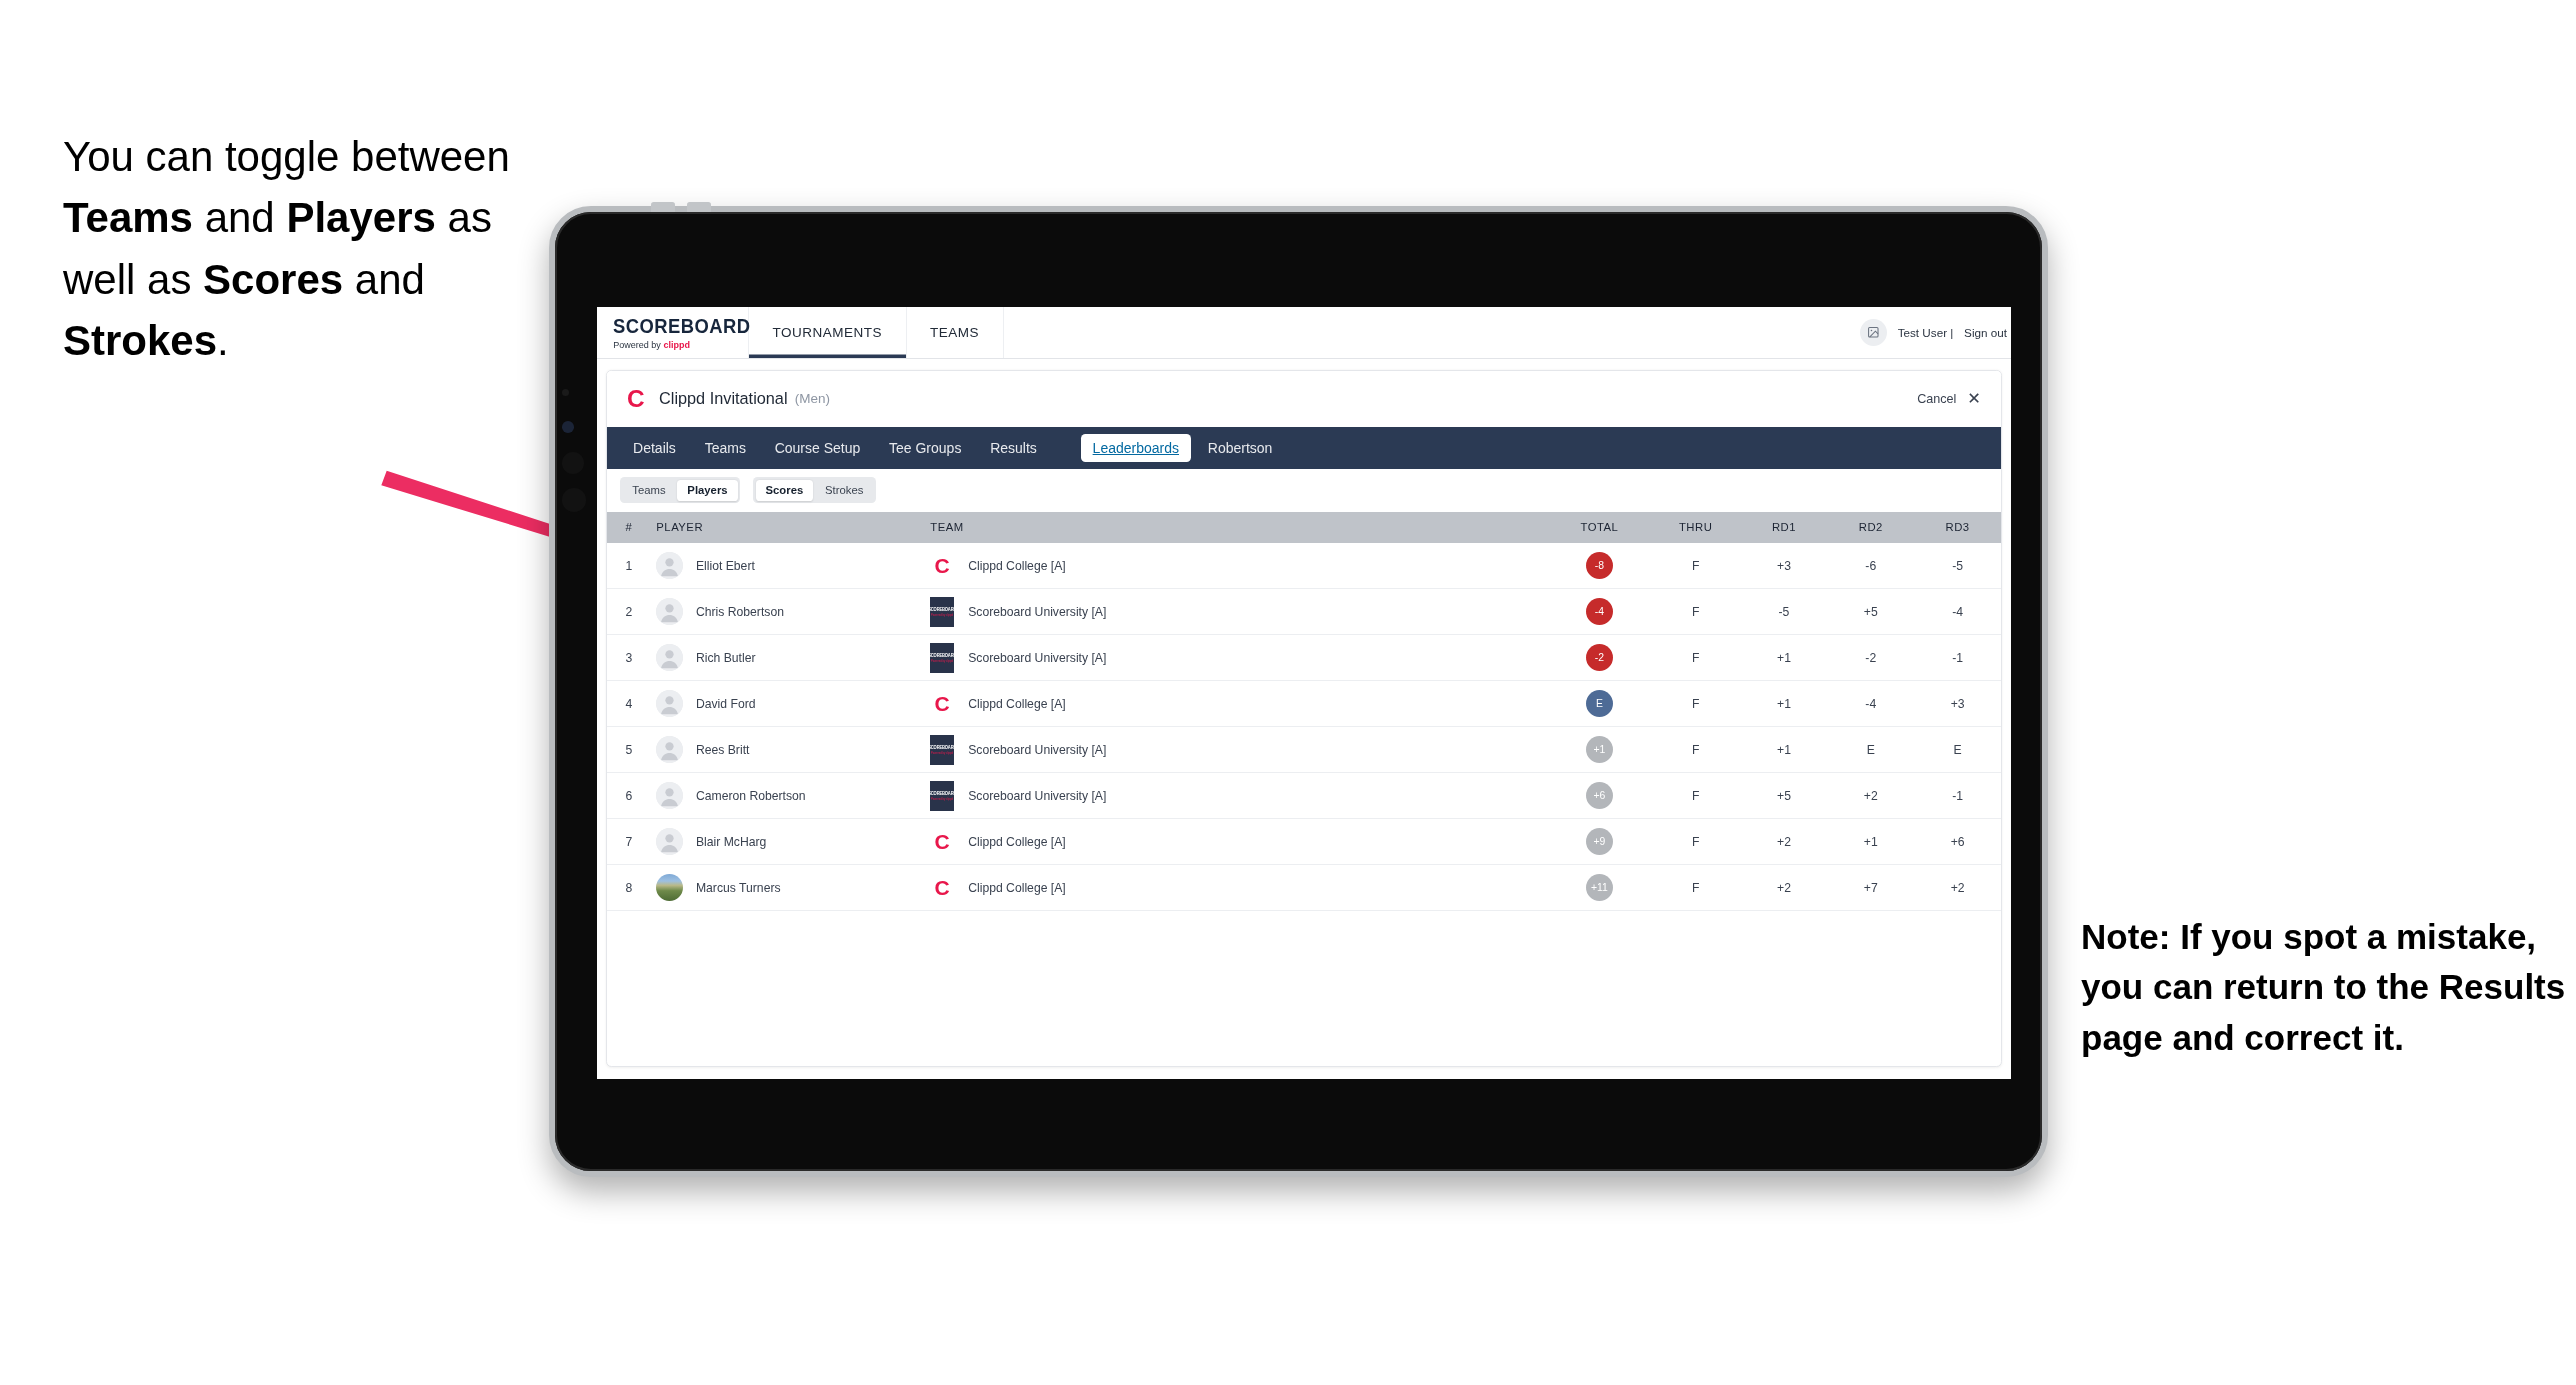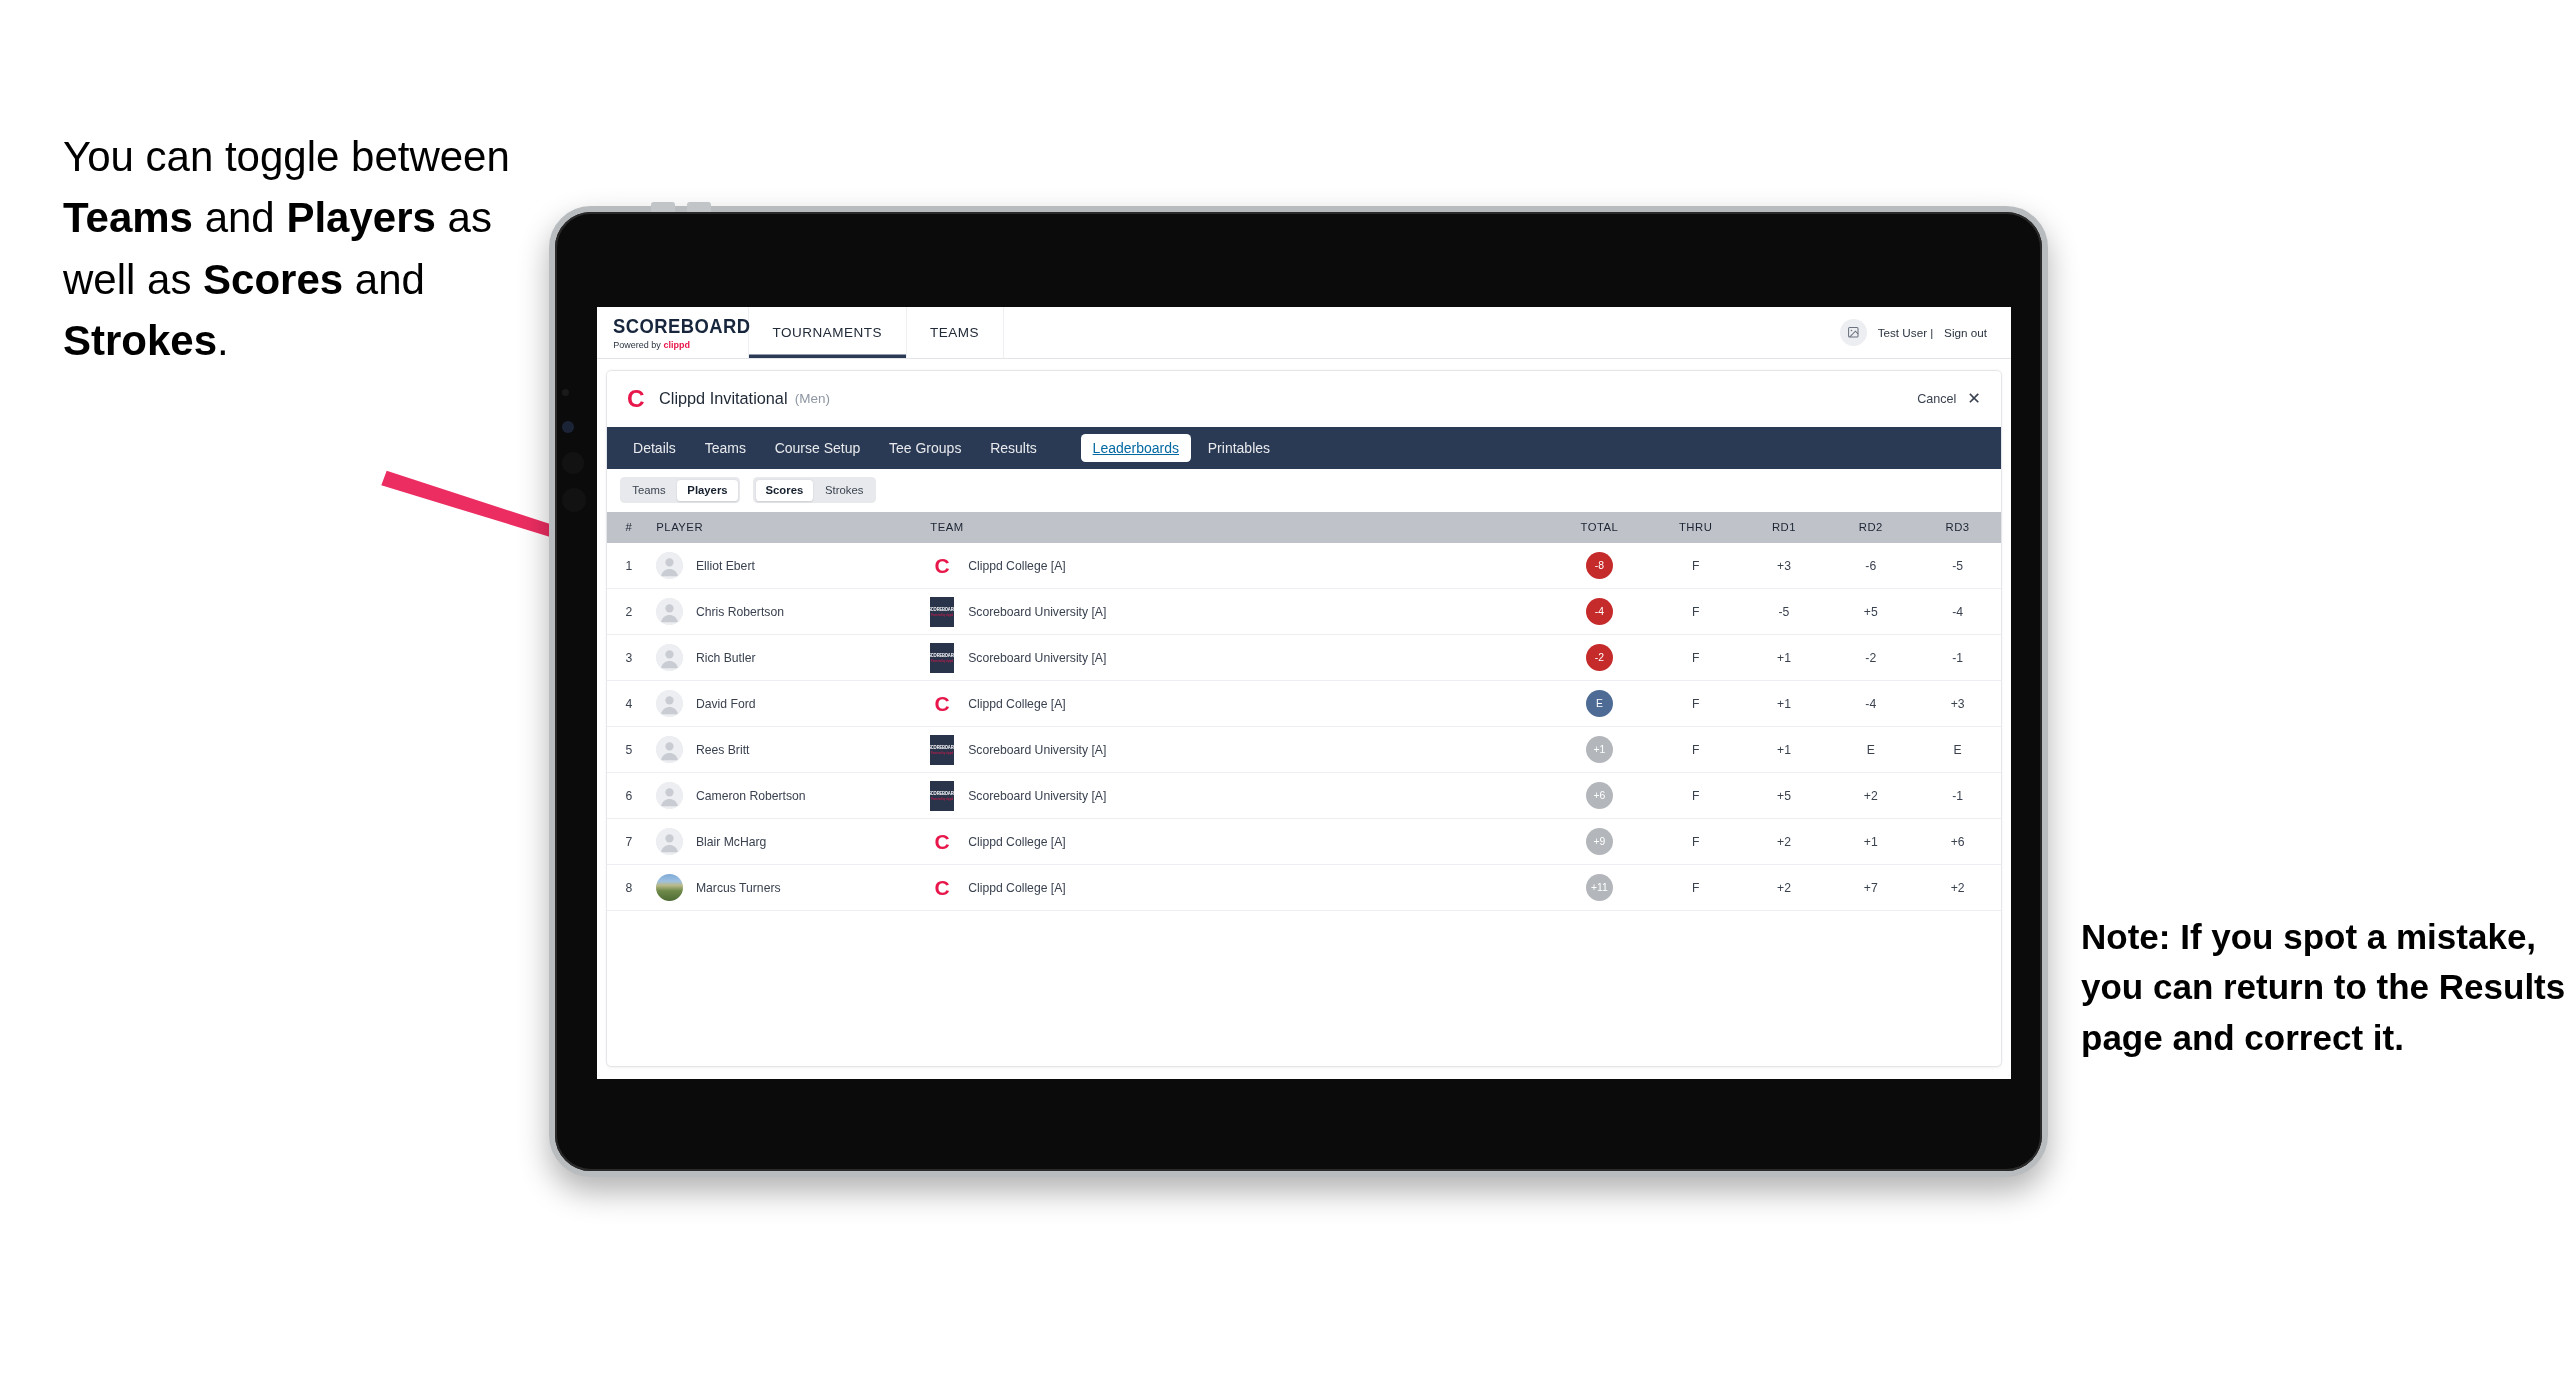--- a/index.html
+++ b/index.html
@@ -146,21 +146,21 @@
     border-right: 0.9px solid #edeff2;
     cursor: pointer;
   }
   .topnav-item.active { box-shadow: inset 0 -3.6px 0 0 #2b3a54; }
 
   .topbar-right {
     margin-left: auto;
     display: flex;
     align-items: center;
     gap: 10.8px;
-    padding-right: 24px;
+    padding-right: 4px;
     font-size: 11.7px;
     color: #2b3441;
   }
   .avatar-chip {
     width: 27px; height: 27px; border-radius: 50%;
     background: #eceef1;
     display: flex; align-items: center; justify-content: center;
   }
   .sign-out { cursor: pointer; }
 
@@ -384,21 +384,21 @@
         </div>
       </div>
 
       <div class="tabstrip">
         <div class="tab">Details</div>
         <div class="tab">Teams</div>
         <div class="tab">Course Setup</div>
         <div class="tab">Tee Groups</div>
         <div class="tab">Results</div>
         <div class="tab active">Leaderboards</div>
-        <div class="tab">Printables</div>
+        <div class="tab">Robertson</div>
       </div>
 
       <div class="toggle-row">
         <div class="seg">
           <div class="seg-btn">Teams</div>
           <div class="seg-btn active">Players</div>
         </div>
         <div class="seg">
           <div class="seg-btn active">Scores</div>
           <div class="seg-btn">Strokes</div>

